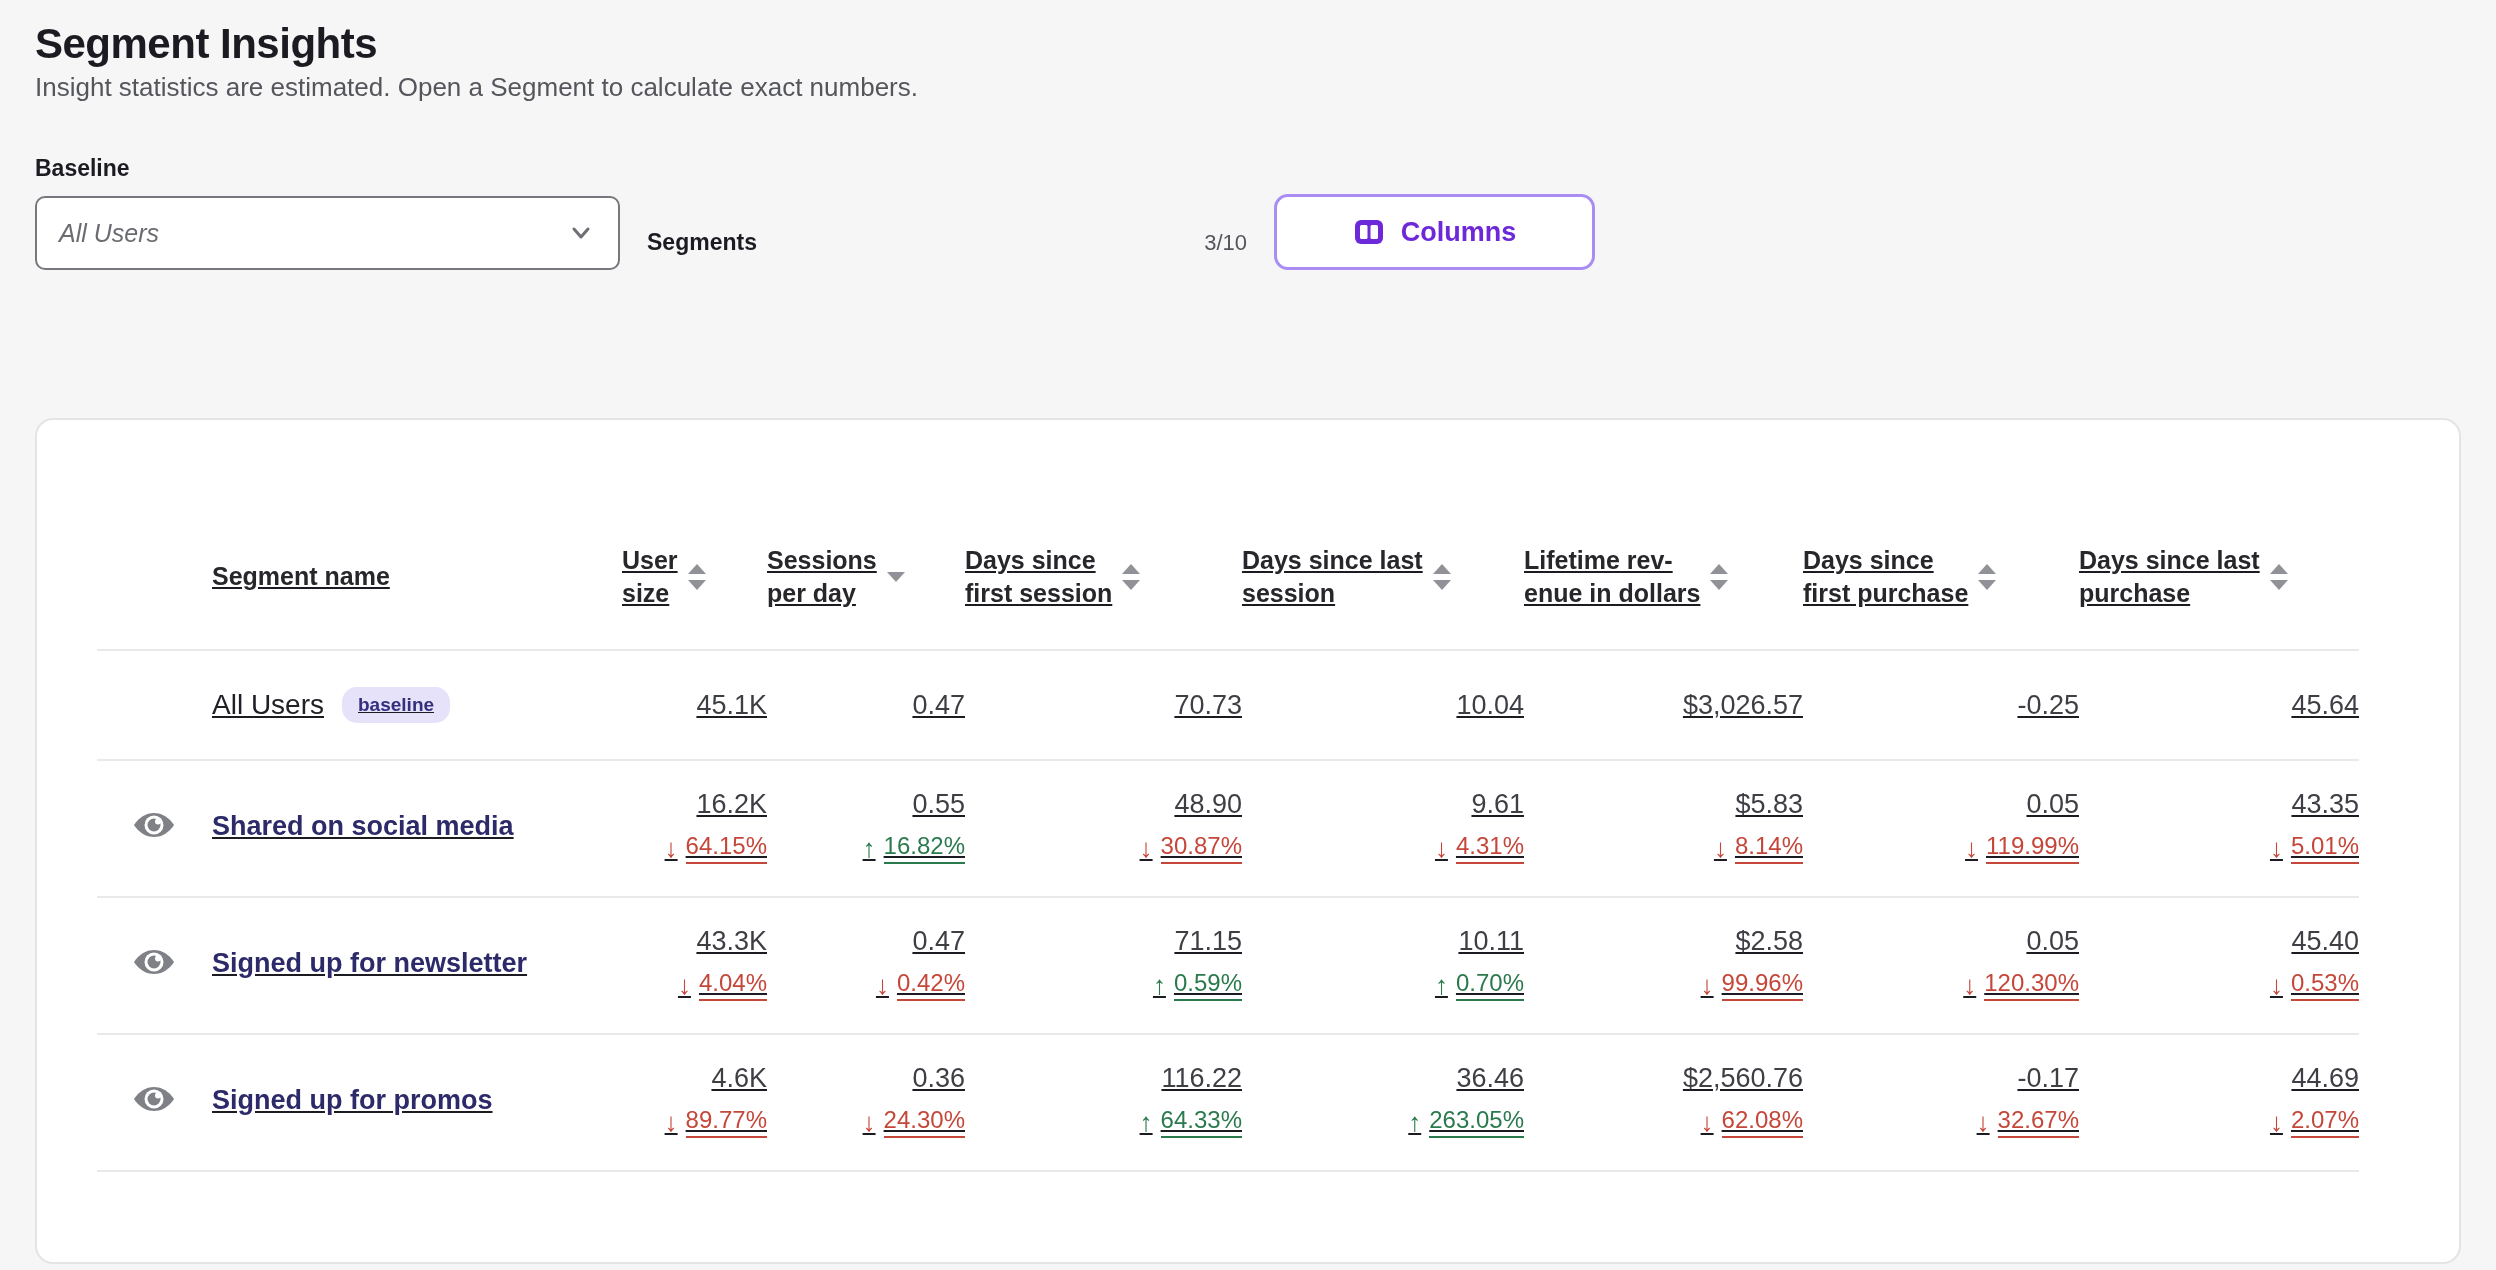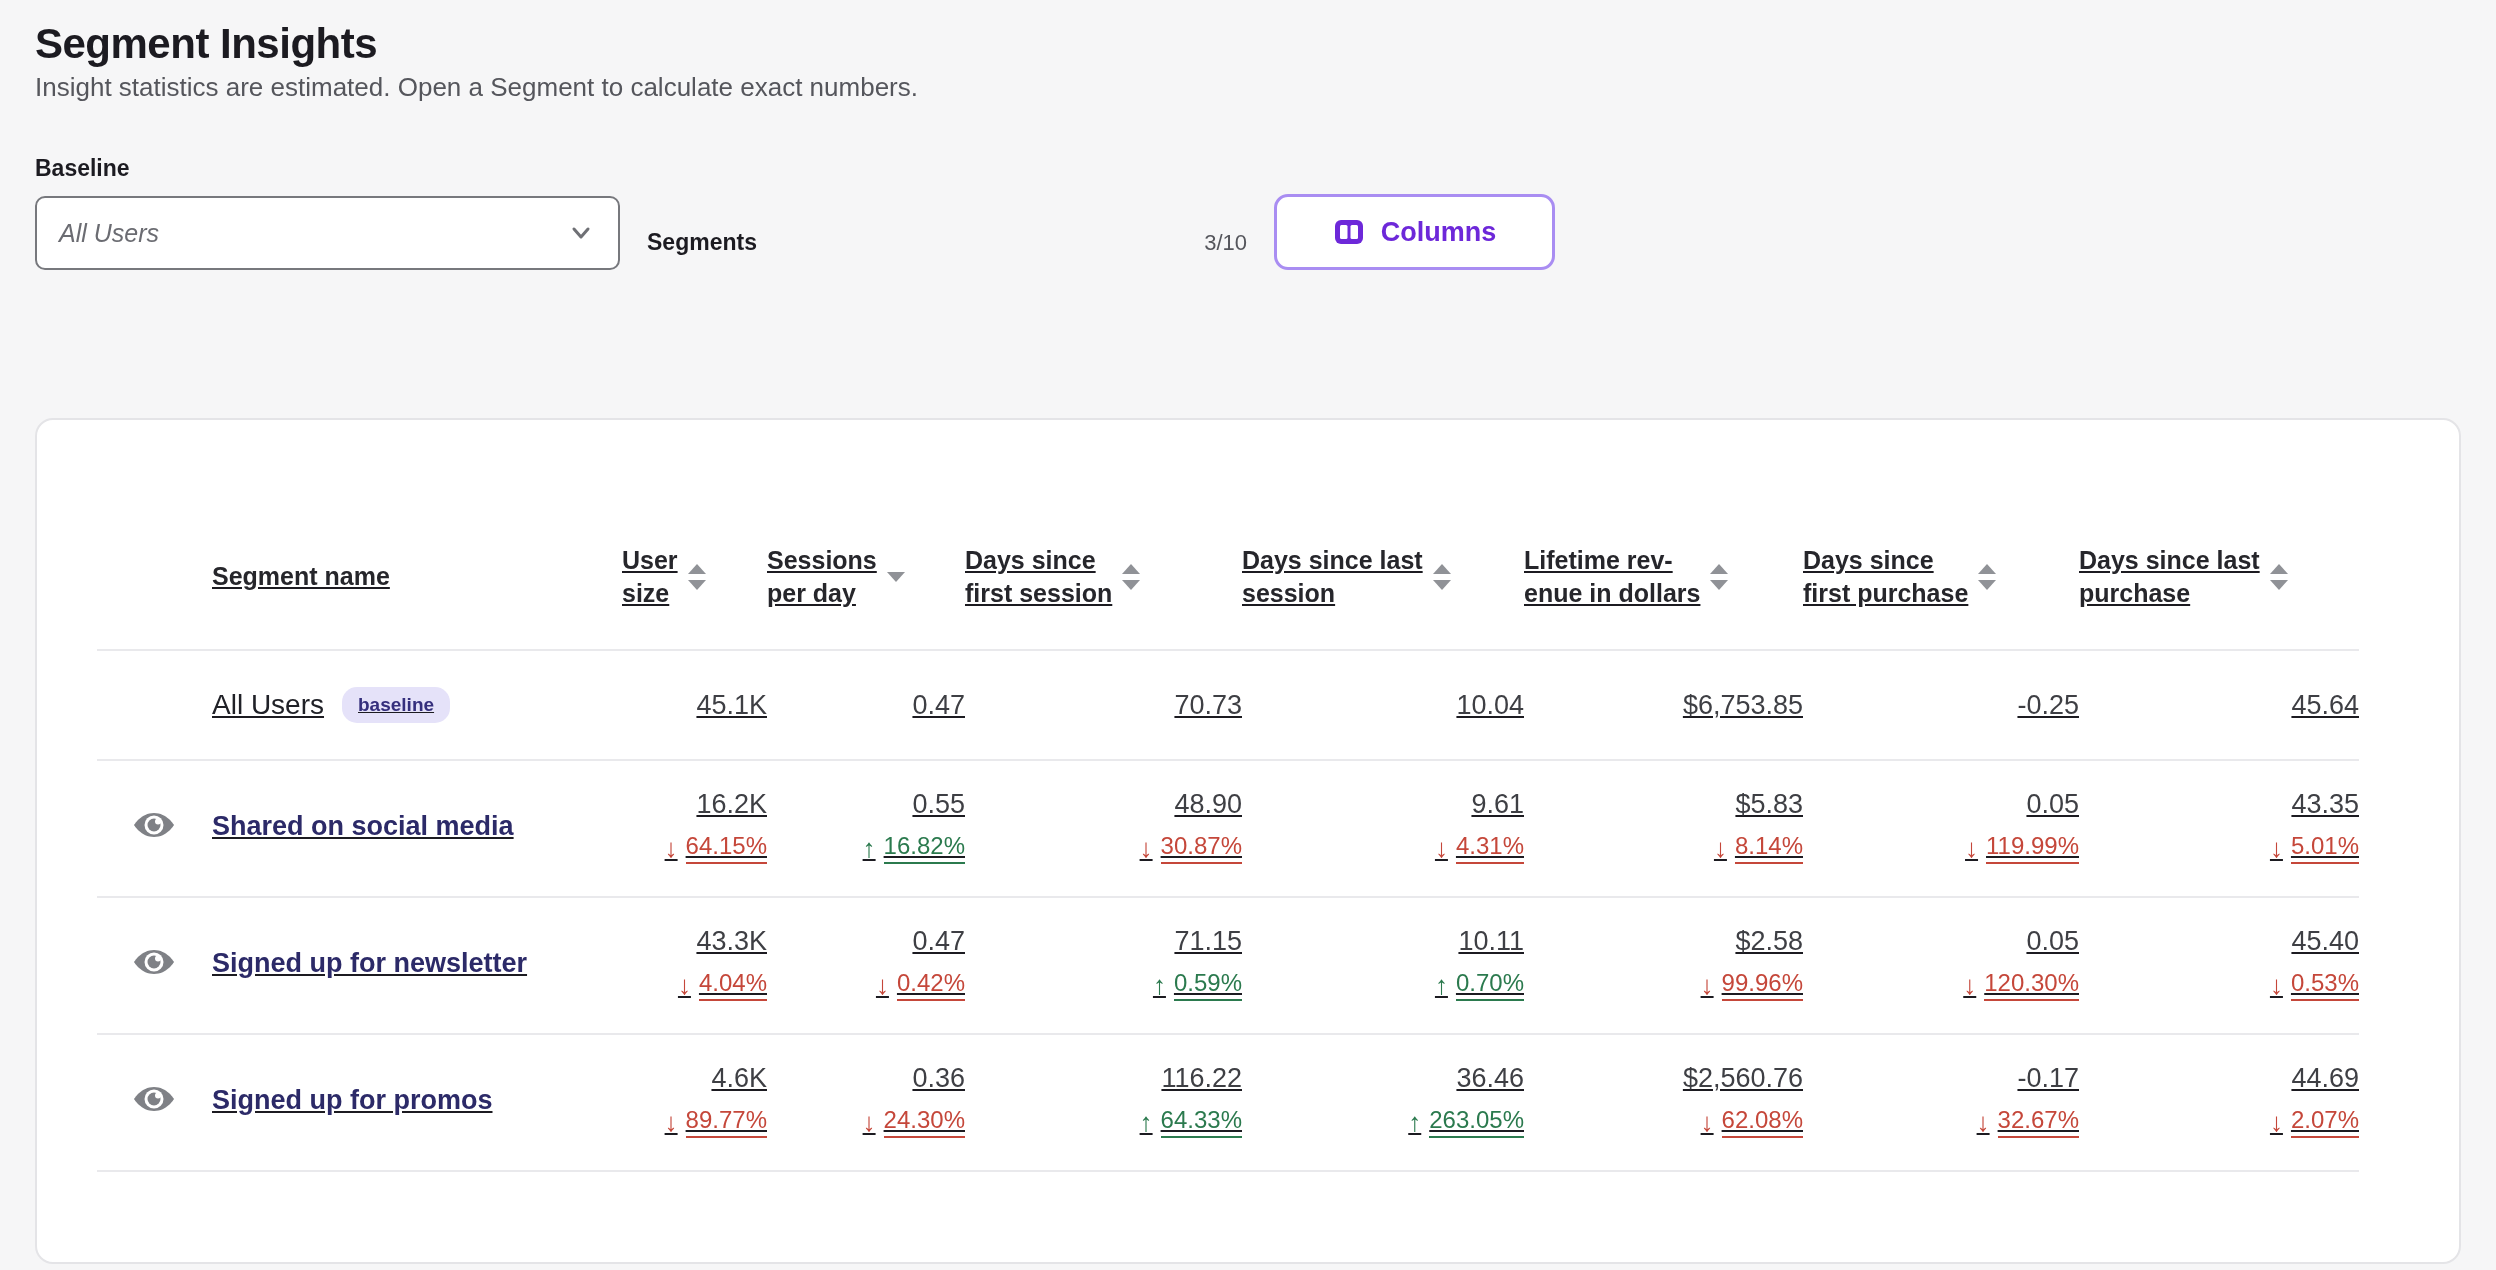--- a/index.html
+++ b/index.html
@@ -27,21 +27,21 @@
     display: flex; align-items: center;
     padding: 0 22px; cursor: pointer;
   }
   .selectbox .sel-text { flex: 1; font-size: 25px; color: #202127; }
   .sel-text.placeholder { font-style: italic; color: #6b6c72; }
   .sel-divider { width: 2px; height: 36px; background: #88898e; margin: 0 20px 0 10px; }
   .baseline-box { width: 585px; }
   .segments-box { width: 600px; }
 
   .columns-btn {
-    height: 76px; width: 281px; background: #fff;
+    height: 76px; width: 321px; background: #fff;
     border: 3px solid #a98df2; border-radius: 14px;
     display: flex; align-items: center; justify-content: center; gap: 16px;
     cursor: pointer;
   }
   .columns-btn span { font-size: 27px; font-weight: 700; color: #6d28d9; }
 
   
   .card {
     margin-top: 148px;
     background: #fff;
@@ -230,21 +230,21 @@
           <td class="num">
             <div class="cell-value">0.47</div>
           </td>
           <td class="num">
             <div class="cell-value">70.73</div>
           </td>
           <td class="num">
             <div class="cell-value">10.04</div>
           </td>
           <td class="num">
-            <div class="cell-value">$6,753.85</div>
+            <div class="cell-value">$3,026.57</div>
           </td>
           <td class="num">
             <div class="cell-value">-0.25</div>
           </td>
           <td class="num">
             <div class="cell-value">45.64</div>
           </td>
         </tr>
         <tr class="segment-row">
           <td>

